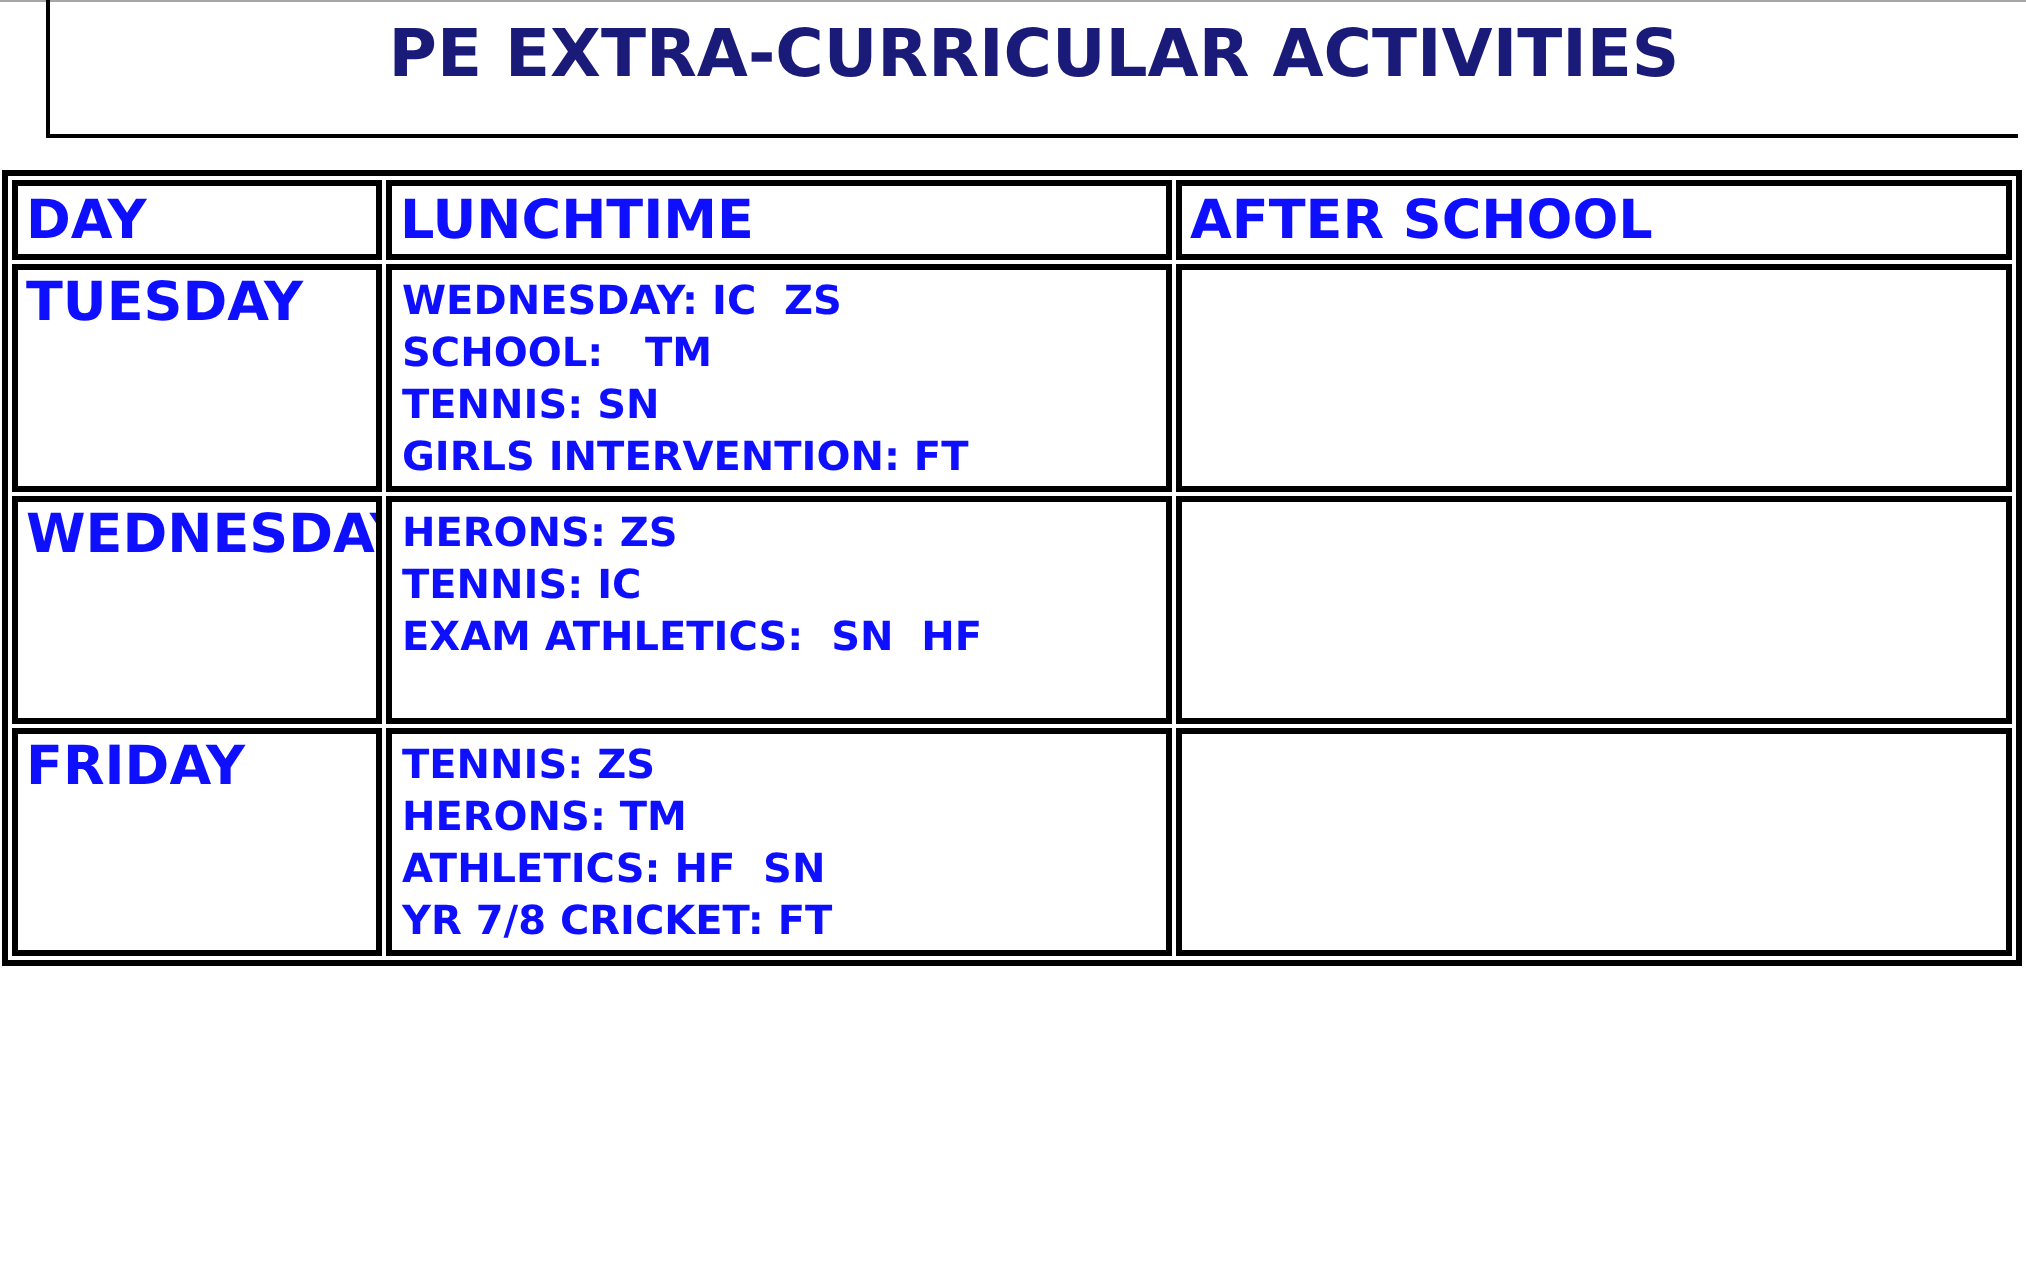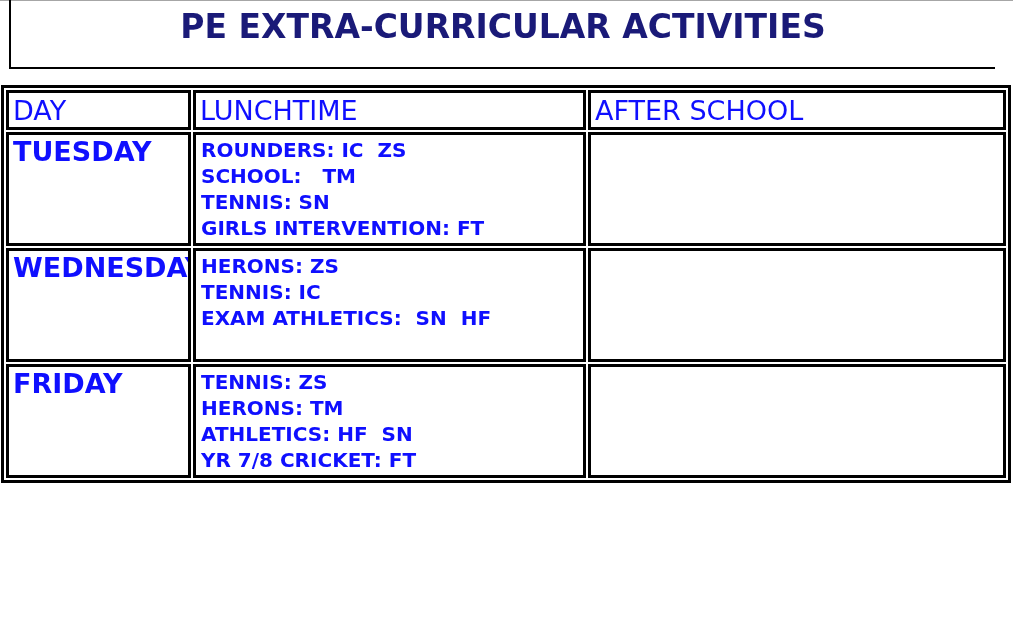--- a/index.html
+++ b/index.html
@@ -13,21 +13,21 @@
     position: relative;
   }
   .top-line {
     position: absolute;
     top: 0; left: 0; right: 0;
     height: 1px;
     background: #a6a6a6;
   }
   .title-box {
     position: absolute;
-    left: 9px;
+    left: 23px;
     top: 0;
     width: 986px;
     height: 69px;
     border-left: 2px solid #000000;
     border-bottom: 2px solid #000000;
     box-sizing: border-box;
     display: flex;
     align-items: flex-start;
     justify-content: center;
   }
@@ -59,21 +59,21 @@
     overflow: hidden;
   }
   col.c-day   { width: 185px; }
   col.c-lunch { width: 393px; }
   col.c-after { width: 418px; }
 
   table.schedule th {
     height: 40px;
     vertical-align: middle;
     font-size: 27px;
-    font-weight: normal;
+    font-weight: bold;
     color: #0f0fff;
     padding: 0 4px;
     white-space: pre;
   }
   td.day-cell {
     font-size: 27px;
     font-weight: bold;
     color: #0f0fff;
     padding: 1px 4px;
     white-space: pre;
@@ -114,21 +114,21 @@
     <tr>
       <th>DAY</th>
       <th>LUNCHTIME</th>
       <th>AFTER SCHOOL</th>
     </tr>
   </thead>
   <tbody id="schedule-body">
       <tr>
         <td class="day-cell">TUESDAY</td>
         <td class="list-cell">
-          <div class="line">ROUNDERS: IC  ZS</div>
+          <div class="line">WEDNESDAY: IC  ZS</div>
           <div class="line">SCHOOL:   TM</div>
           <div class="line">TENNIS: SN</div>
           <div class="line">GIRLS INTERVENTION: FT</div>
         </td>
         <td class="list-cell"></td>
       </tr>
       <tr>
         <td class="day-cell">WEDNESDAY</td>
         <td class="list-cell">
           <div class="line">HERONS: ZS</div>

